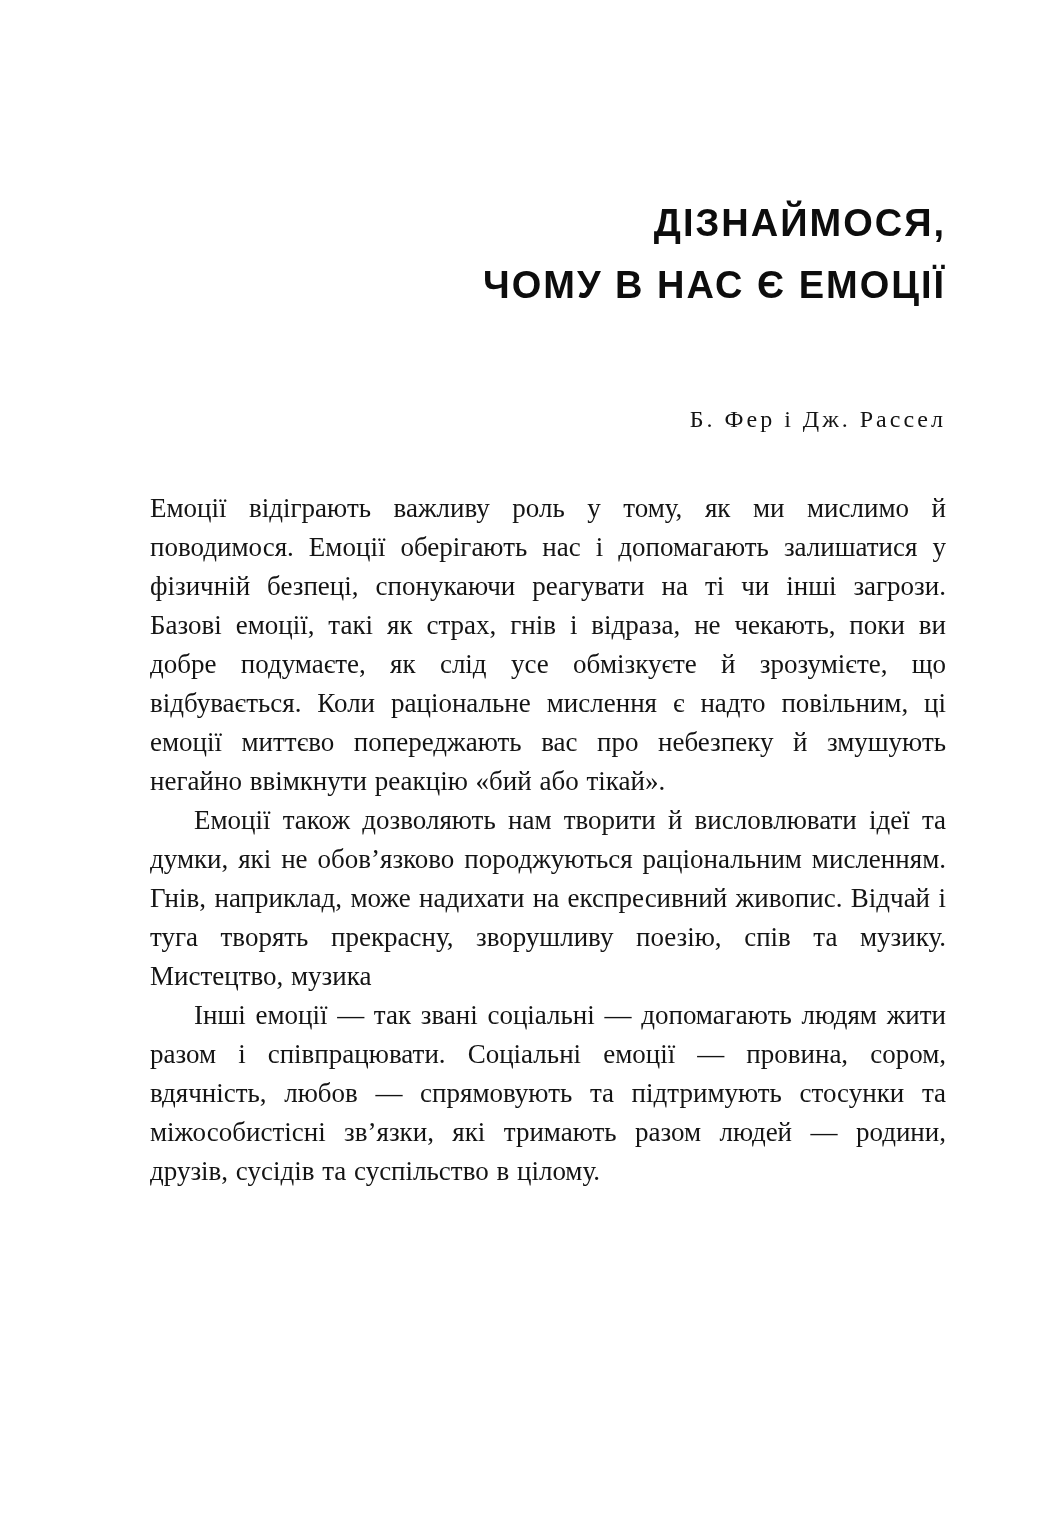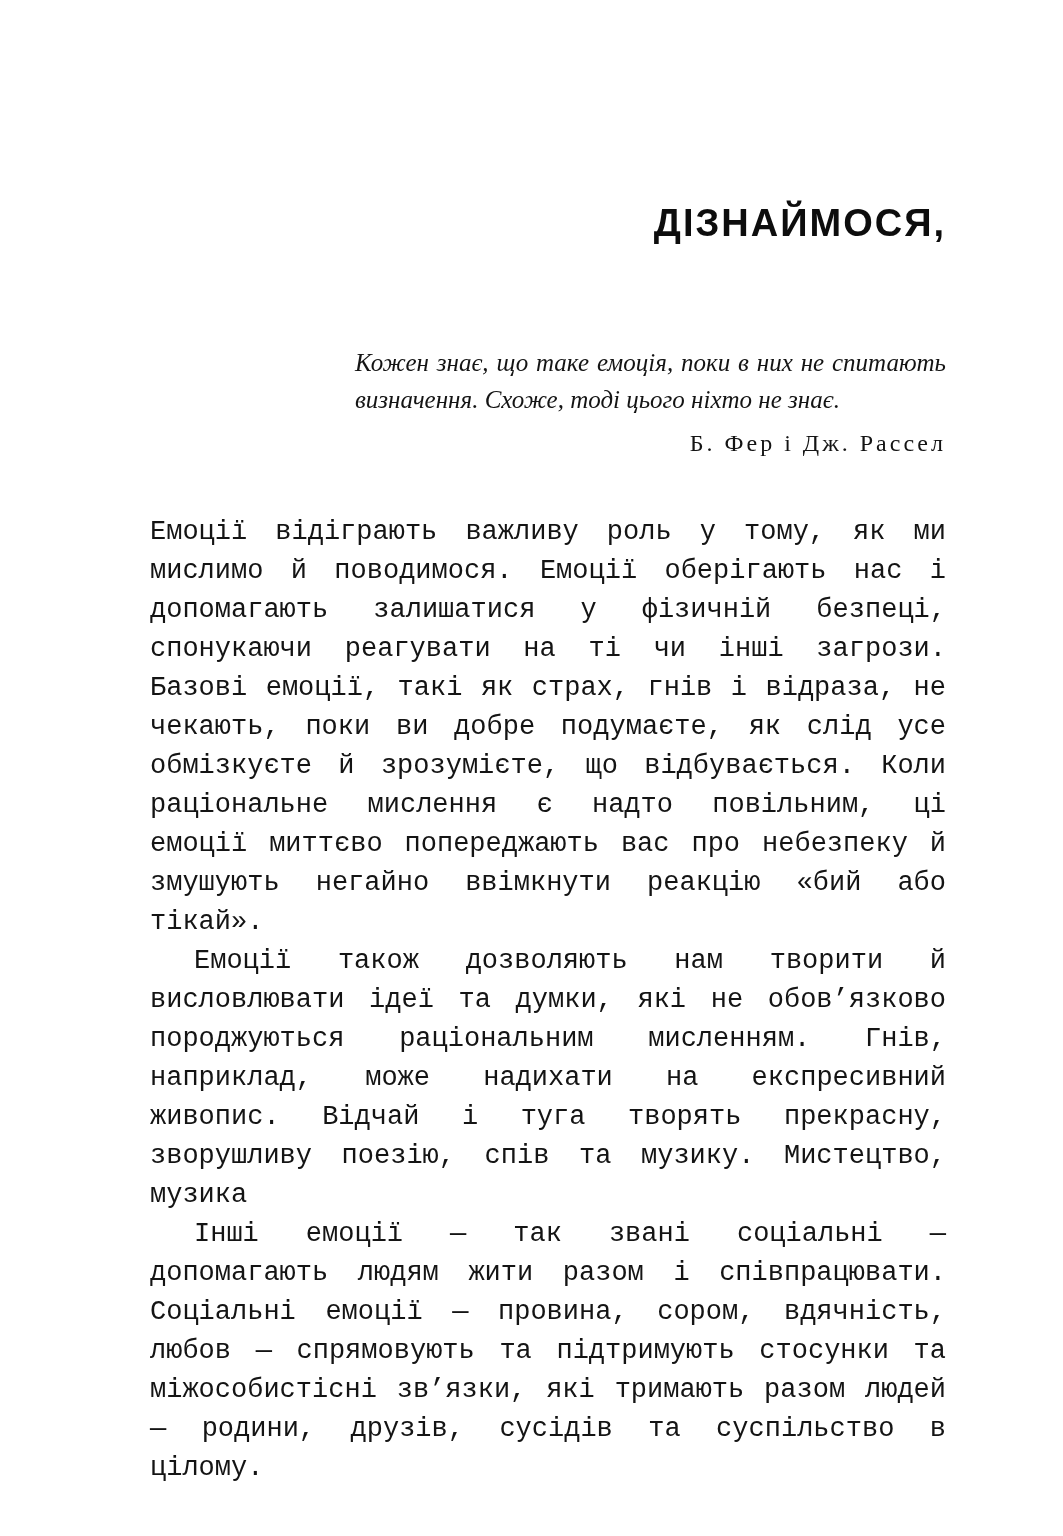--- a/index.html
+++ b/index.html
@@ -54,40 +54,39 @@
     white-space: nowrap;
   }
   .body-text {
     margin-top: 56px;
     font-size: 27px;
     line-height: 39px;
     text-align: justify;
     hyphens: auto;
     -webkit-hyphens: auto;
     word-spacing: 1px;
-    font-family: Liberation Mono, monospace;
   }
   .body-text p {
     margin: 0;
   }
   .body-text p.indented {
     text-indent: 44px;
   }
 </style>
 </head>
 <body>
 
 <main class="page">
 
   <h1 class="chapter-title">
     <span class="title-line">ДІЗНАЙМОСЯ,</span>
+    <span class="title-line">ЧОМУ В НАС Є ЕМОЦІЇ</span>
   </h1>
 
   <div class="epigraph">
-    <p class="epigraph-text">Кожен знає, що таке емоція, поки в них не спитають визначення. Схоже, тоді цього ніхто не знає.</p>
     <p class="epigraph-attribution">Б. Фер і Дж. Рассел</p>
   </div>
 
   <div class="body-text">
     <p>Емоції відіграють важливу роль у тому, як ми мислимо й поводимося. Емоції оберігають нас і допомагають залишатися у фізичній безпеці, спонукаючи реагувати на ті чи інші загрози. Базові емоції, такі як страх, гнів і відраза, не чекають, поки ви добре подумаєте, як слід усе обмізкуєте й зрозумієте, що відбувається. Коли раціональне мислення є надто повільним, ці емоції миттєво попереджають вас про небезпеку й змушують негайно ввімкнути реакцію «бий або тікай».</p>
     <p class="indented">Емоції також дозволяють нам творити й висловлювати ідеї та думки, які не обов’язково породжуються раціональним мисленням. Гнів, наприклад, може надихати на експресивний живопис. Відчай і туга творять прекрасну, зворушливу поезію, спів та музику. Мистецтво, музика</p>
     <p class="indented">Інші емоції — так звані соціальні — допомагають людям жити разом і співпрацювати. Соціальні емоції — провина, сором, вдячність, любов — спрямовують та підтримують стосунки та міжособистісні зв’язки, які тримають разом людей — родини, друзів, сусідів та суспільство в цілому.</p>
   </div>
 
 </main>

